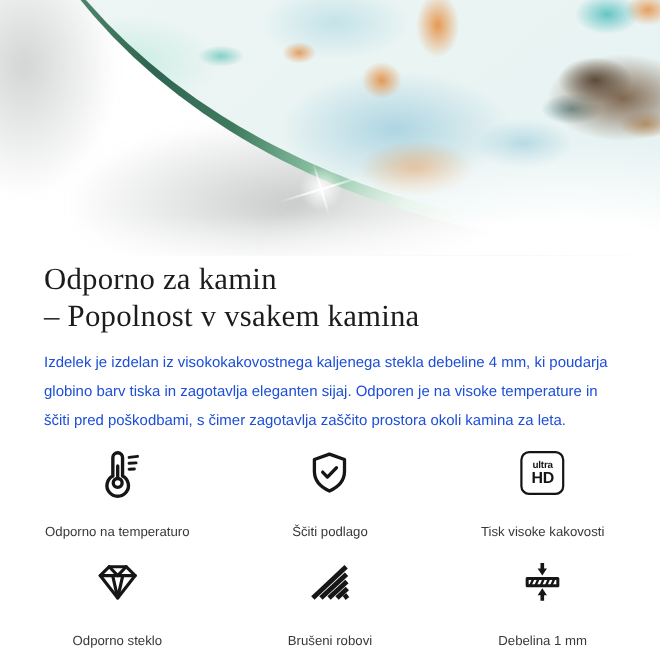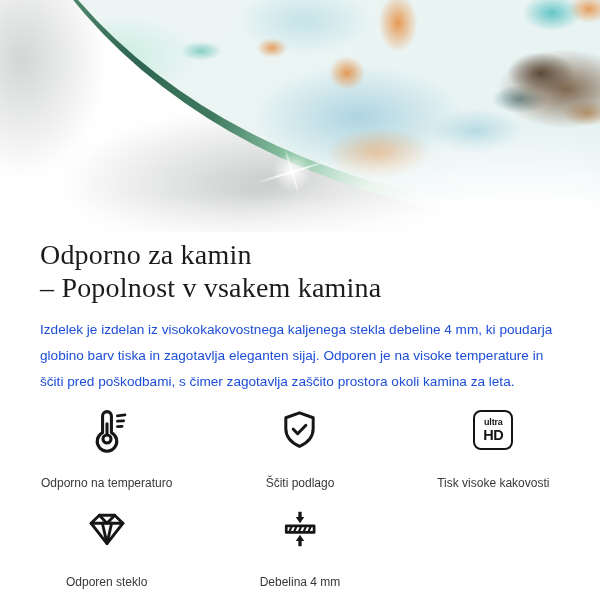--- a/index.html
+++ b/index.html
@@ -141,32 +141,44 @@
 
     <div class="feature">
       <div class="icon-box">
         <svg width="46" height="46" viewBox="0 0 24 24" fill="none" stroke="currentColor" stroke-width="1.5" stroke-linecap="round" stroke-linejoin="round">
           <path d="M8 4.8h8l4.3 4.2-8.3 10.6L3.7 9Z"></path>
           <path d="M3.7 9h16.6"></path>
           <path d="M8 4.8 12 9l4-4.2"></path>
           <path d="M9.6 9 12 19.6 14.4 9"></path>
         </svg>
       </div>
-      <div class="feature-label">Odporen steklo</div>
+      <div class="feature-label">Odporno steklo</div>
     </div>
 
+    <div class="feature">
+      <div class="icon-box">
+        <svg width="44" height="44" viewBox="0 0 24 24" fill="none" stroke="currentColor" stroke-width="2.4" stroke-linecap="butt">
+          <path d="M3.5 20 20 4.5"></path>
+          <path d="M7.5 20 20.2 8.2"></path>
+          <path d="M11.5 20l8.9-8.2"></path>
+          <path d="M15.5 20l5.1-4.7"></path>
+          <path d="M19 20l1.8-1.4"></path>
+        </svg>
+      </div>
+      <div class="feature-label">Brušeni robovi</div>
+    </div>
 
     <div class="feature">
       <div class="icon-box">
         <svg width="44" height="44" viewBox="0 0 24 24" fill="none" stroke="currentColor" stroke-width="1.5" stroke-linejoin="round">
           <rect x="4.5" y="10.3" width="15.2" height="3.6"></rect>
           <path d="M6 13.9 7.6 10.3 M8.6 13.9 10.2 10.3 M11.2 13.9 12.8 10.3 M13.8 13.9 15.4 10.3 M16.4 13.9 18 10.3" stroke-width="1.2"></path>
           <path d="M12 2.6v3" stroke-width="1.8"></path>
           <polygon points="9.7,5.4 14.3,5.4 12,8.8" fill="currentColor" stroke="none"></polygon>
           <path d="M12 21.4v-3" stroke-width="1.8"></path>
           <polygon points="9.7,18.6 14.3,18.6 12,15.2" fill="currentColor" stroke="none"></polygon>
         </svg>
       </div>
-      <div class="feature-label">Debelina 4 mm</div>
+      <div class="feature-label">Debelina 1 mm</div>
     </div>
 
   </div>
 </div>
 
 </body></html>

